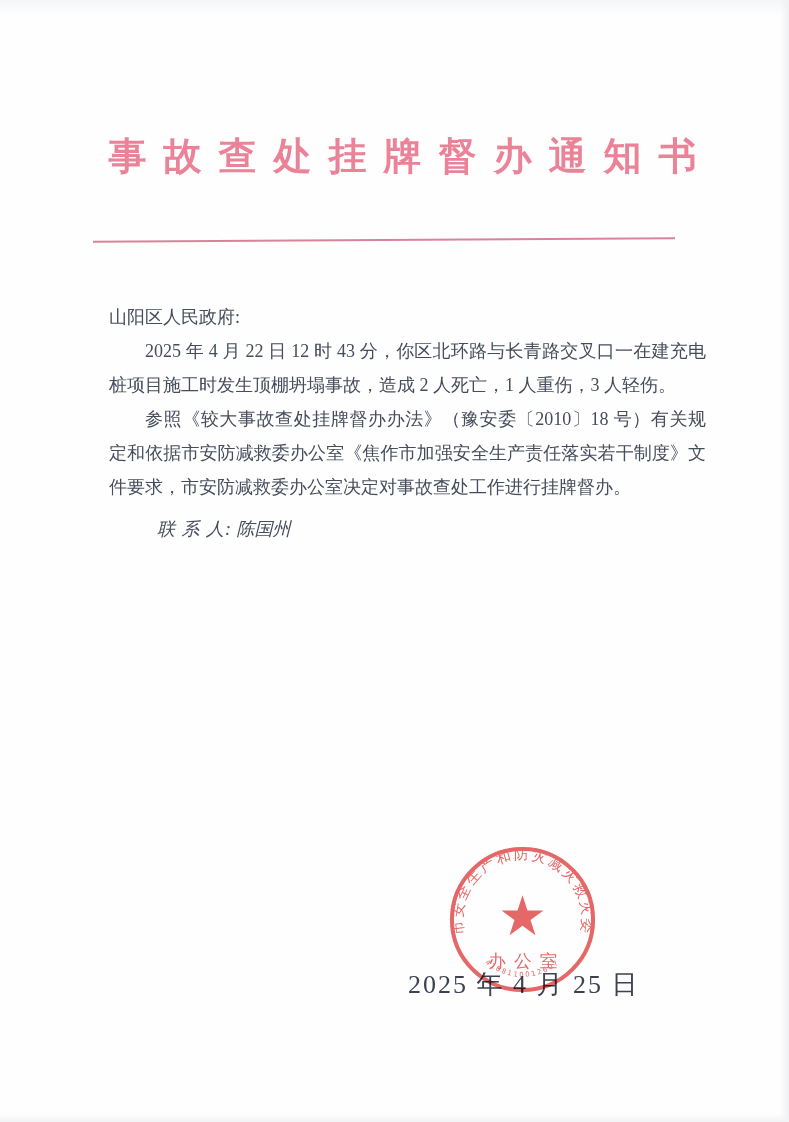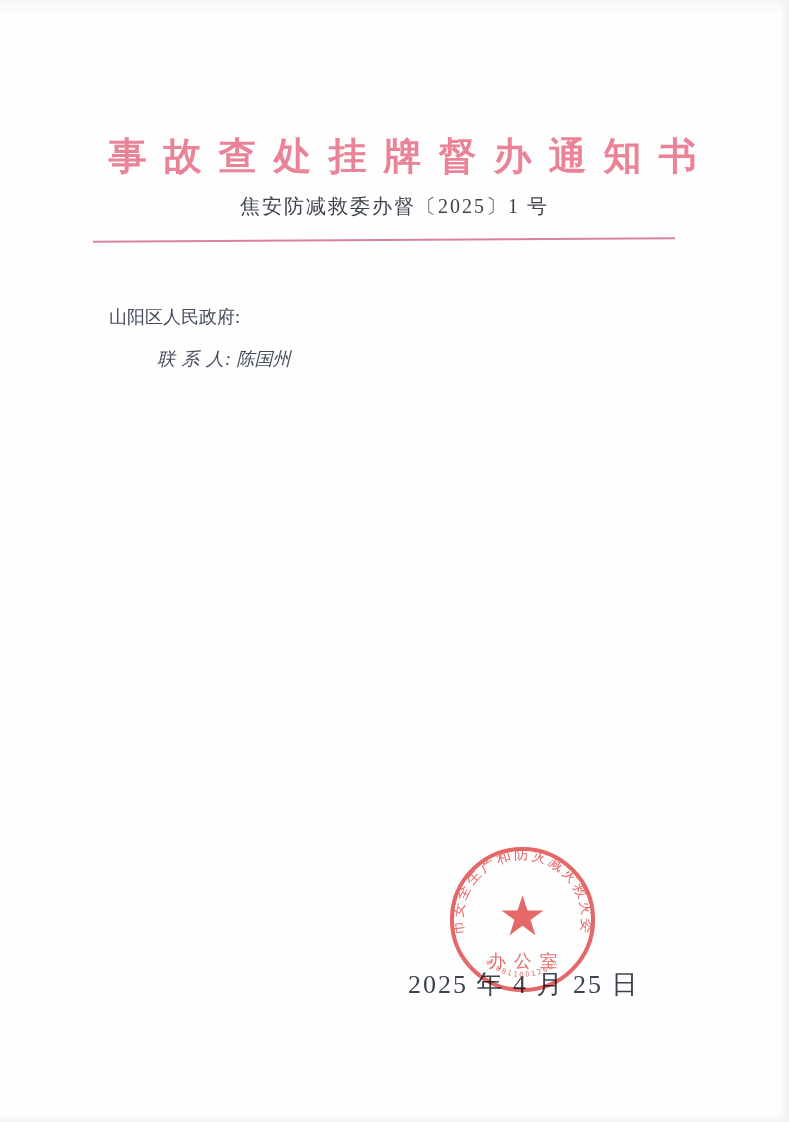--- a/index.html
+++ b/index.html
@@ -97,26 +97,27 @@
 <body>
 
 <div class="page">
 
   <div class="scan-edge-top"></div>
   <div class="scan-edge-right"></div>
   <div class="scan-edge-bottom"></div>
 
   <div class="doc-title">事故查处挂牌督办通知书</div>
 
-  <div class="doc-number">焦安防减救委办督〔2025〕1 号</div>
 
   <div class="red-rule"></div>
 
   <div class="content">
     <p class="salutation">山阳区人民政府:</p>
+    <p>2025 年 4 月 22 日 12 时 43 分，你区北环路与长青路交叉口一在建充电桩项目施工时发生顶棚坍塌事故，造成 2 人死亡，1 人重伤，3 人轻伤。</p>
+    <p>参照《较大事故查处挂牌督办办法》（豫安委〔2010〕18 号）有关规定和依据市安防减救委办公室《焦作市加强安全生产责任落实若干制度》文件要求，市安防减救委办公室决定对事故查处工作进行挂牌督办。</p>
 
     <div class="contact-block">
       <div class="contact-line">
         <span class="label">联 系 人:</span>
         <span>陈国州</span>
       </div>
     </div>
   </div>
 
   <div class="sign-date">2025 年 4 月 25 日</div>

